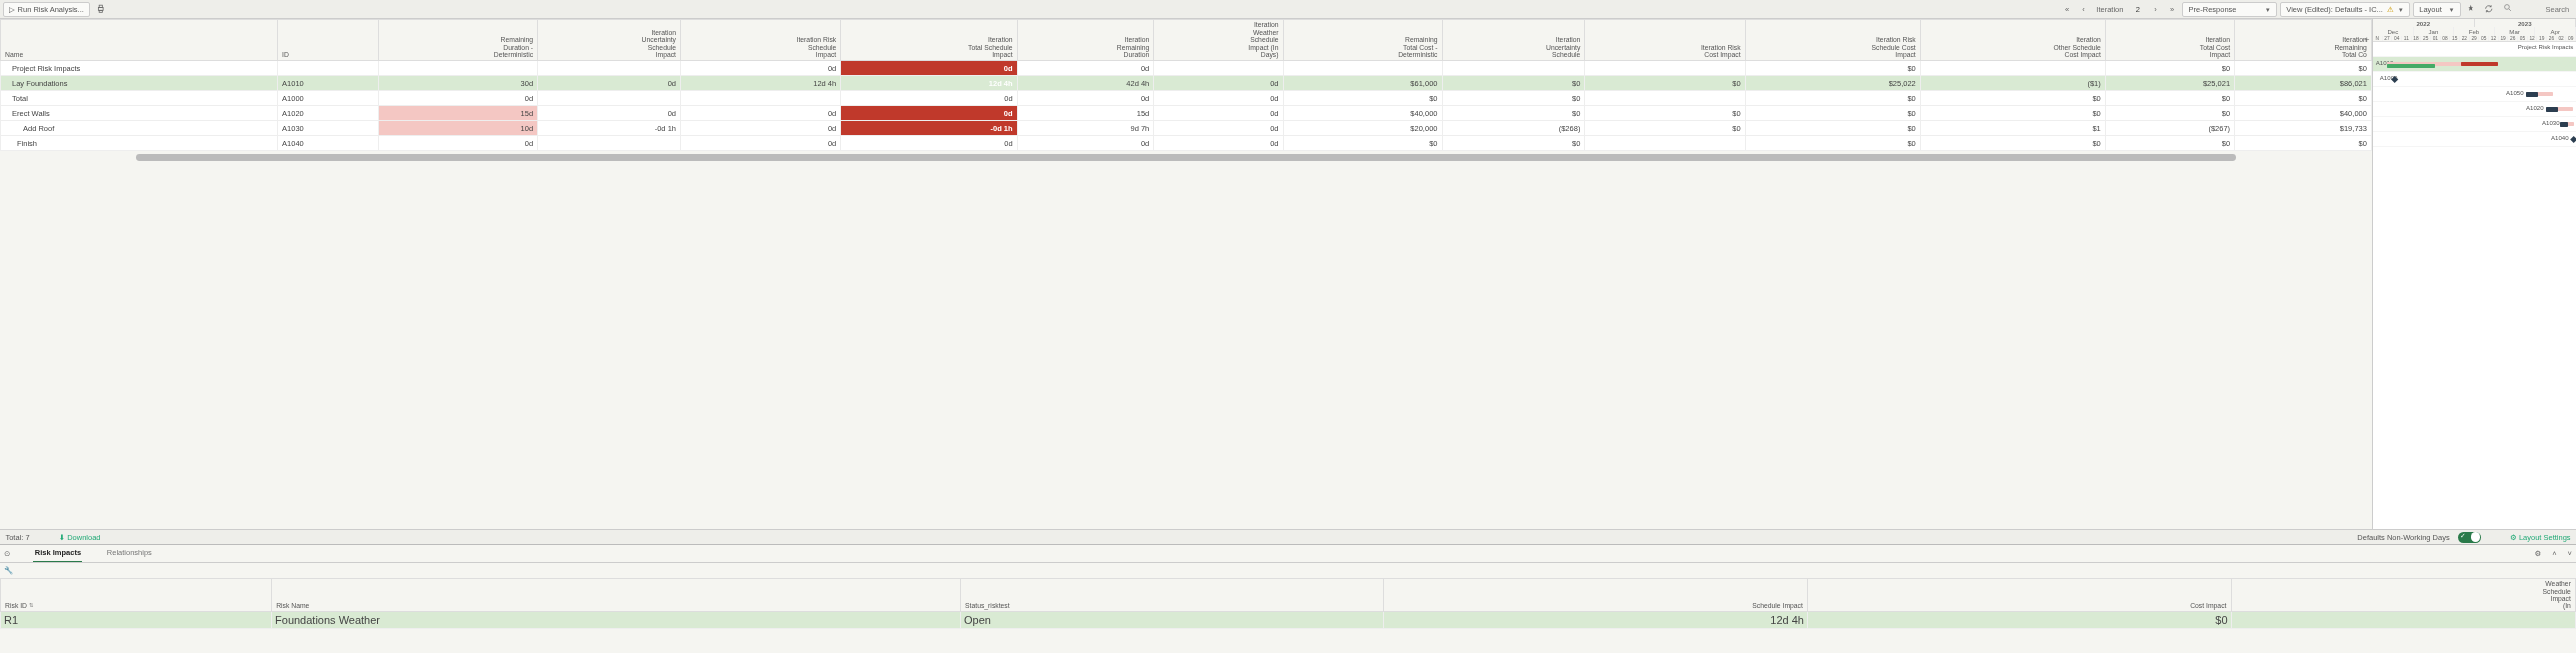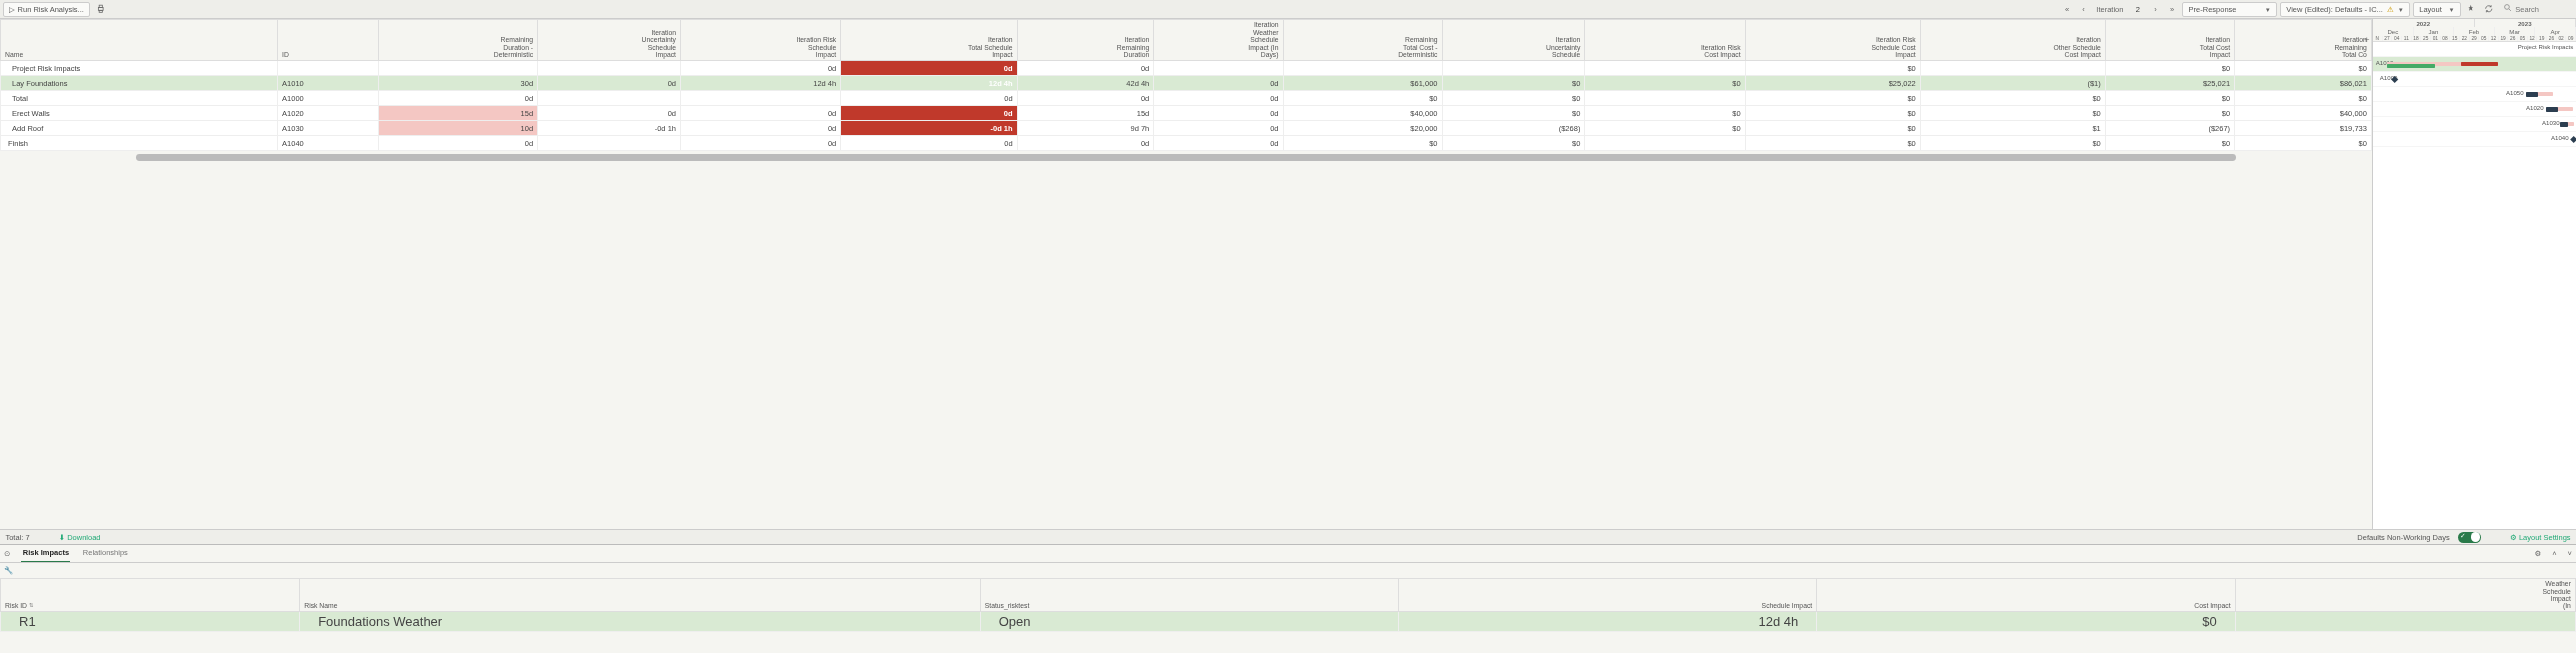--- a/index.html
+++ b/index.html
@@ -59,29 +59,29 @@
 .footer-bar .spacer { flex: 1; }
 .footer-bar a { color: #2a7; text-decoration: none; cursor: pointer; margin-left: 21px; }
 .toggle { width: 23px; height: 11px; background: #2a7a4a; border-radius: 5.4px; position: relative; cursor: pointer; }
 .toggle::after { content: "✓"; position: absolute; left: 2px; top: 0px; color: #fff; font-size: 6.8px; }
 .toggle .knob { position: absolute; right: 0.7px; top: 0.7px; width: 9.5px; height: 9.5px; background: #fff; border-radius: 50%; }
 
 
 .detail-panel { border-top: 0.7px solid #bbb; background: #f5f5f1; height: 109px; display: flex; flex-direction: column; }
 .detail-tabs { display: flex; align-items: center; height: 17.7px; border-bottom: 0.7px solid #ccc; padding: 0 4.1px; gap: 11px; }
 .detail-tabs .collapse { cursor: pointer; color: #666; }
-.detail-tabs .tab { font-size: 7.5px; color: #777; cursor: pointer; padding: 3.4px 1.4px; }
+.detail-tabs .tab { font-size: 7.5px; color: #777; cursor: pointer; padding: 3.4px 1.4px; margin-left: 12px; }
 .detail-tabs .tab.active { color: #222; font-weight: bold; border-bottom: 1.4px solid #2a7a4a; }
 .detail-tabs .spacer { flex: 1; }
 .detail-toolbar { height: 15px; display: flex; align-items: center; padding: 0 4.1px; }
 .detail-toolbar .icon-btn { cursor: pointer; color: #666; }
 table.detail-grid { width: 100%; border-collapse: collapse; background: #fff; }
 table.detail-grid th { background: #f5f5f1; border: 0.7px solid #ddd; padding: 1.4px 4.1px; font-weight: normal; font-size: 6.8px; color: #555; text-align: left; vertical-align: bottom; height: 26px; line-height: 1.1; }
 table.detail-grid th.right { text-align: right; }
-table.detail-grid td { border: 0.7px solid #eee; padding: 2px 18px; font-size: 13px; color: #444; background: #d9ead3; height: 13.6px; }
+table.detail-grid td { border: 0.7px solid #eee; padding: 2px 3px; font-size: 11px; color: #444; background: #d9ead3; height: 13.6px; }
 table.detail-grid td.right { text-align: right; }
 .sort-icon { font-size: 5.4px; vertical-align: middle; color: #888; }
 
 svg.ico { width: 9.5px; height: 9.5px; }
 </style>
 </head>
 <body>
 
 <div class="toolbar">
   <div class="btn">
@@ -128,21 +128,21 @@
         <path d="M18 3v4h-4M6 21v-4h4"></path>
       </svg>
   </div>
   <div class="search">
     <span>
       <svg class="ico" viewBox="0 0 24 24" fill="none" stroke="#888" stroke-width="2">
           <circle cx="10" cy="10" r="6"></circle>
           <line x1="15" y1="15" x2="20" y2="20"></line>
         </svg>
     </span>
-    <input type="text" style="border: none; background: transparent; outline: none; font-size: 7.5px; width: 54px; color: rgb(85, 85, 85);" placeholder="Search">
+    <input type="text" style="border: none; background: transparent; outline: none; font-size: 7.5px; width: 54px; color: rgb(85, 85, 85); text-align: right;" placeholder="Search">
   </div>
 </div>
 
 <div class="main-area">
   <div class="grid-wrap">
     <table class="grid">
       <thead>
         <tr id="grid-header-row">
             <th class="left">Name</th>
             <th class="left">ID</th>
@@ -224,38 +224,38 @@
             <td>0d</td>
             <td>$40,000</td>
             <td>$0</td>
             <td>$0</td>
             <td>$0</td>
             <td>$0</td>
             <td>$0</td>
             <td>$40,000</td>
           </tr>
           <tr>
-            <td class="left name" style="padding-left: 11px;">Add Roof</td>
+            <td class="left name" style="padding-left: 22px;">Add Roof</td>
             <td class="left">A1030</td>
             <td class="pink">10d</td>
             <td>-0d 1h</td>
             <td>0d</td>
             <td class="red">-0d 1h</td>
             <td>9d 7h</td>
             <td>0d</td>
             <td>$20,000</td>
             <td>($268)</td>
             <td>$0</td>
             <td>$0</td>
             <td>$1</td>
             <td>($267)</td>
             <td>$19,733</td>
           </tr>
           <tr>
-            <td class="left name" style="padding-left: 7px;">Finish</td>
+            <td class="left name" style="padding-left: 16px;">Finish</td>
             <td class="left">A1040</td>
             <td>0d</td>
             <td></td>
             <td>0d</td>
             <td>0d</td>
             <td>0d</td>
             <td>0d</td>
             <td>$0</td>
             <td>$0</td>
             <td></td>

